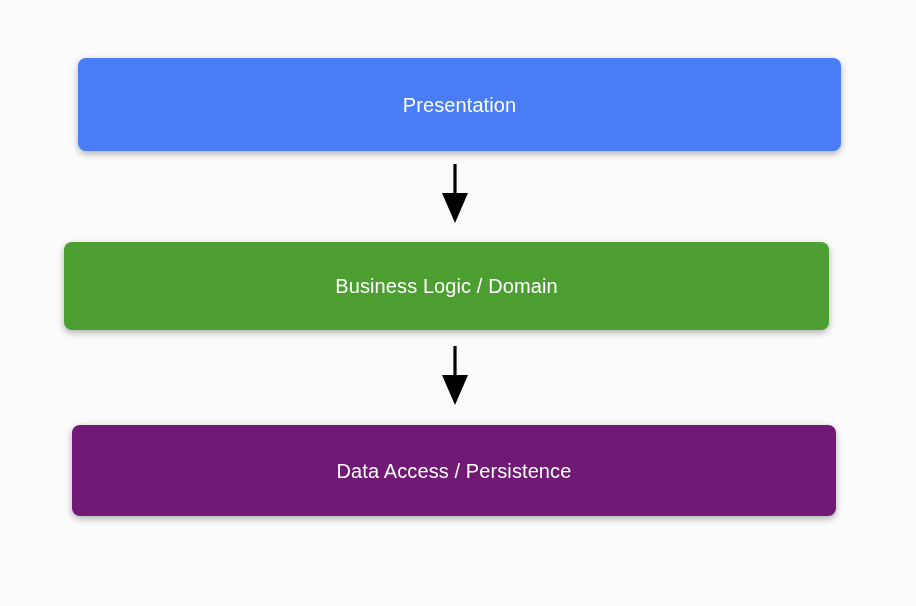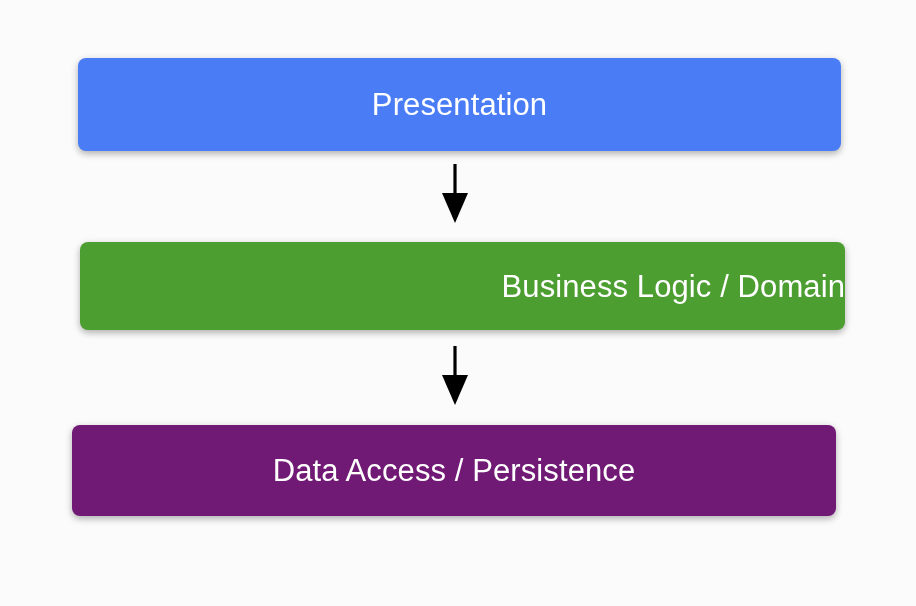--- a/index.html
+++ b/index.html
@@ -24,35 +24,35 @@
     box-sizing: border-box;
     border-radius: 8px;
     display: flex;
     align-items: center;
     justify-content: center;
     box-shadow: 0 3px 6px rgba(0,0,0,0.22), 0 2px 10px rgba(0,0,0,0.10);
   }
   .layer-label {
     color: #ffffff;
     font-family: "Liberation Sans", sans-serif;
-    font-size: 31px;
+    font-size: 20px;
     font-weight: 400;
     line-height: 1;
     letter-spacing: 0.1px;
     white-space: nowrap;
     text-align: center;
   }
   
   #box-presentation {
     left: 78px;  top: 58px;
     width: 763px; height: 93px;
   }
   #box-business-logic {
-    left: 80px;  top: 242px;
-    width: 765px; height: 88px; justify-content: flex-end;
+    left: 64px;  top: 242px;
+    width: 765px; height: 88px;
   }
   #box-data-access {
     left: 72px;  top: 425px;
     width: 764px; height: 91px;
   }
   
   .flow-arrow {
     position: absolute;
     left: 0;
     top: 0;

